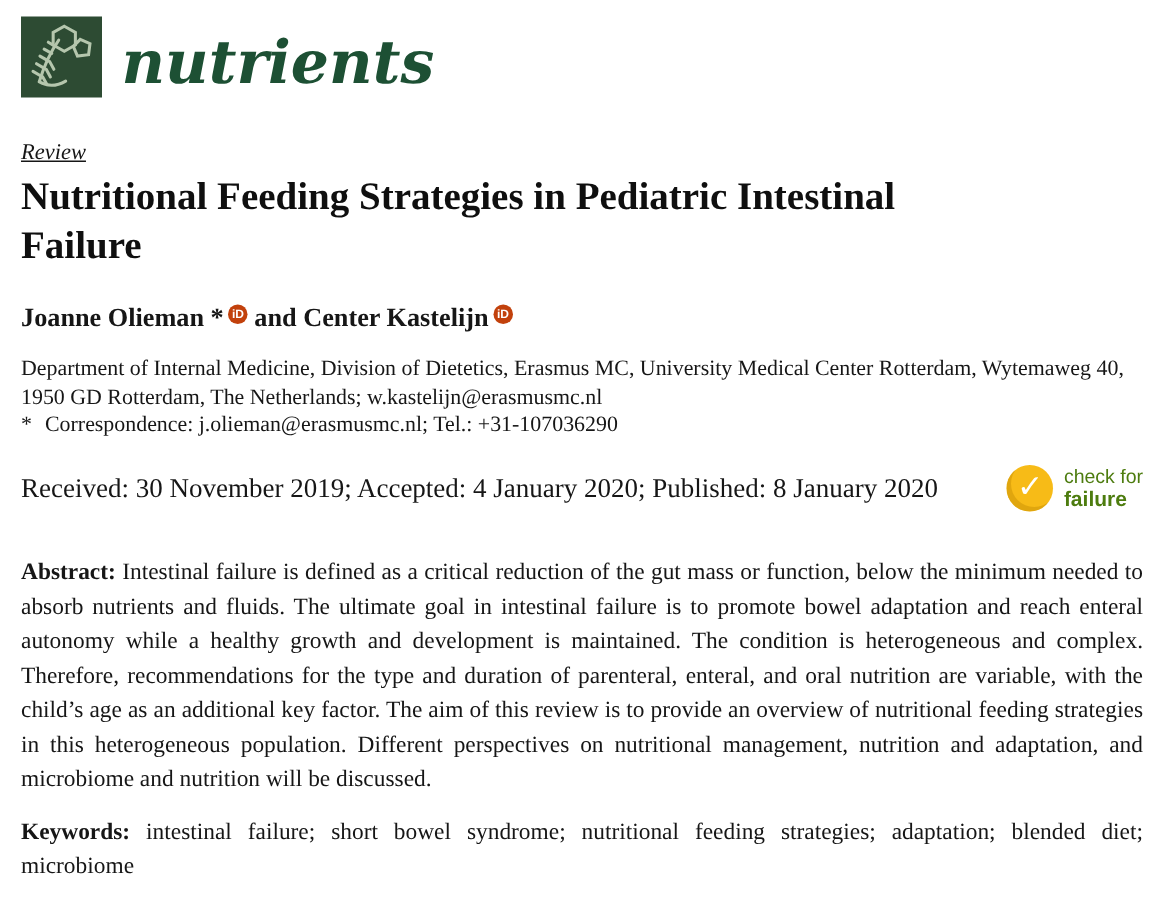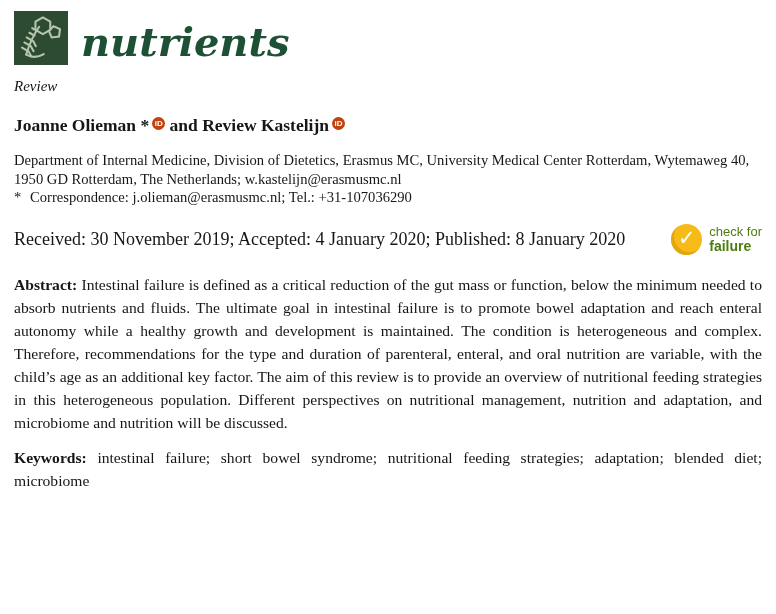--- a/index.html
+++ b/index.html
@@ -23,21 +23,21 @@
   }
   .wordmark {
     font-family:"DejaVu Serif", serif;
     font-style:italic; font-weight:600;
     font-size:40px; line-height:1; color:#1d5034;
     margin-left:13px; padding-bottom:3px;
   }
   .mdpi-logo { margin-top:2px; }
 
   
-  .type-label { margin-top:8px; font-style:italic; font-size:15px; line-height:15px; }
+  .type-label { margin-top:24px; font-style:italic; font-size:15px; line-height:15px;text-decoration:underline; }
   .title {
     margin-top:4px; max-width:636px;
     font-size:26px; font-weight:bold; line-height:33px; color:#0f0f0f;
   }
   .authors { margin-top:21px; font-size:17.5px; font-weight:bold; }
   .orcid {
     display:inline-block; width:13px; height:13px; border-radius:50%;
     background:#c2410c; color:#ffffff;
     font-family:"Liberation Sans", sans-serif;
     font-size:8px; font-weight:bold; line-height:13px; text-align:center;
@@ -59,21 +59,21 @@
   }
   .badge-check {
     color:#ffffff; font-size:21px; font-weight:bold; line-height:1;
     font-family:"DejaVu Sans", sans-serif; margin-top:-2px;
   }
   .badge-text { margin-left:7px; font-family:"Liberation Sans", sans-serif; color:#4d7c0f; }
   .badge-line1 { font-size:13px; line-height:14px; }
   .badge-line2 { font-size:14px; line-height:15px; font-weight:bold; }
 
   
-  .abstract { margin-top:14px; font-size:15.6px; line-height:23px; text-align:justify; }
+  .abstract { margin-top:25px; font-size:15.6px; line-height:23px; text-align:justify; }
   .keywords { margin-top:12px; font-size:15.6px; line-height:23px; text-align:justify; }
   .lead-label { font-weight:bold; }
 </style>
 </head>
 <body>
 
 <div class="page">
 
   <div class="masthead">
     <div class="brand">
@@ -96,25 +96,26 @@
             </g>
           </svg>
         </span>
       </div>
       <div class="wordmark">nutrients</div>
     </div>
 
   </div>
 
   <div class="type-label">Review</div>
+  <h1 class="title" style="margin:4px 0 0 0;">Nutritional Feeding Strategies in Pediatric Intestinal Failure</h1>
 
   <div class="authors">
     <span>Joanne Olieman *</span><span class="orcid">iD</span>
     <span>and</span>
-    <span>Review Kastelijn</span><span class="orcid">iD</span>
+    <span>Center Kastelijn</span><span class="orcid">iD</span>
   </div>
 
   <div class="affil">Department of Internal Medicine, Division of Dietetics, Erasmus MC, University Medical Center Rotterdam, Wytemaweg 40, 1950 GD Rotterdam, The Netherlands; w.kastelijn@erasmusmc.nl</div>
   <div class="corr">
     <span class="corr-star">*</span>
     <span>Correspondence: j.olieman@erasmusmc.nl; Tel.: +31-107036290</span>
   </div>
 
   <div class="meta-row">
     <div class="dates">Received: 30 November 2019; Accepted: 4 January 2020; Published: 8 January 2020</div>

